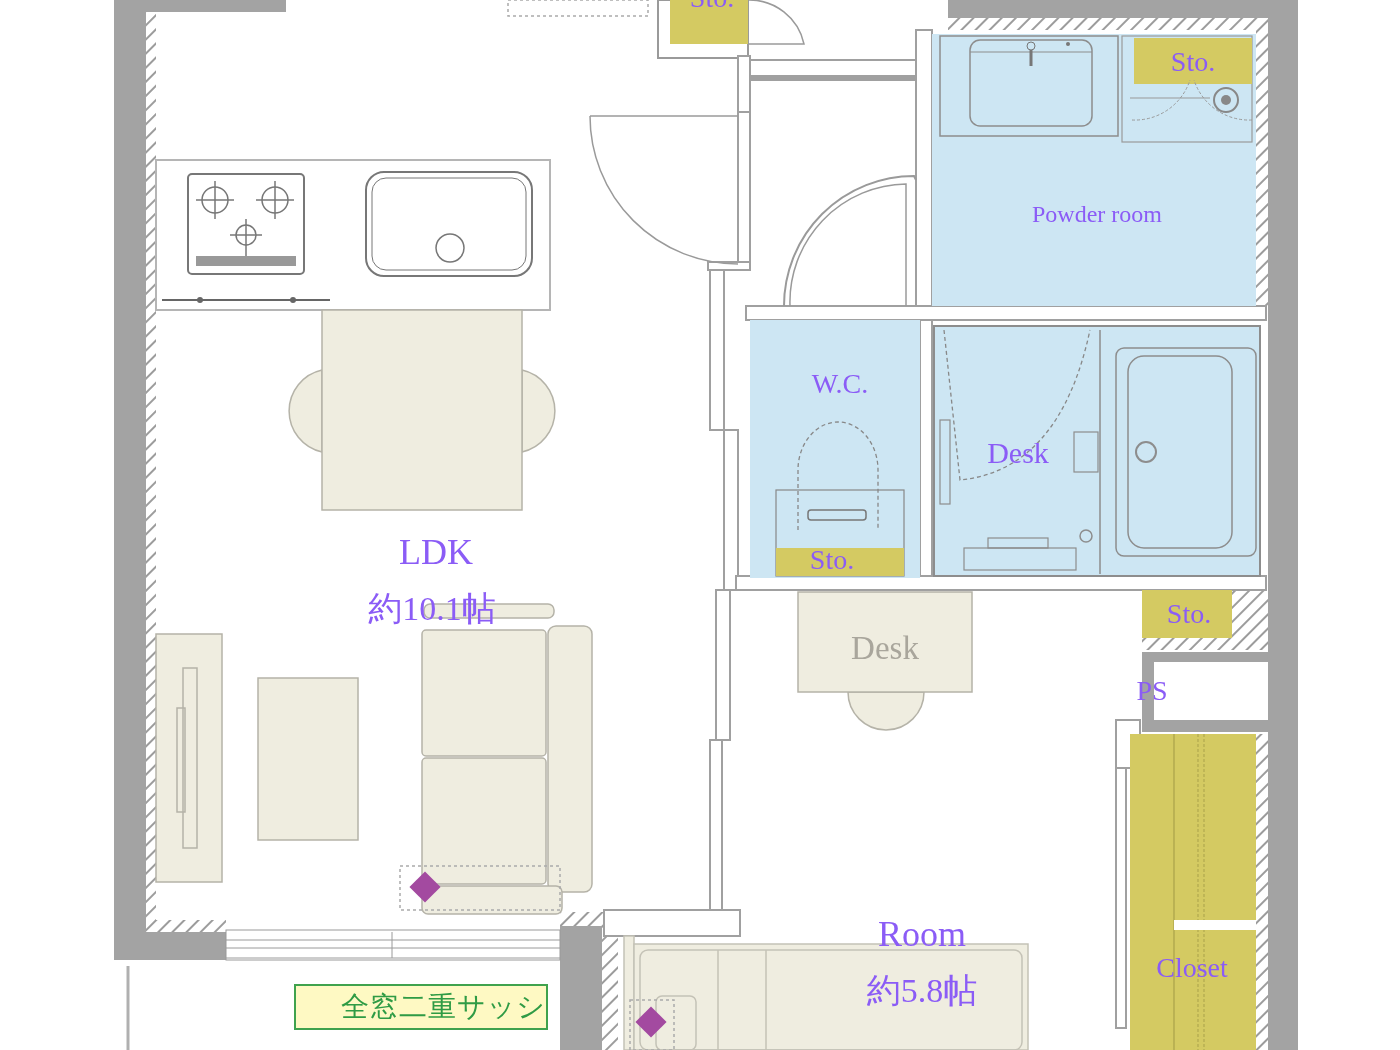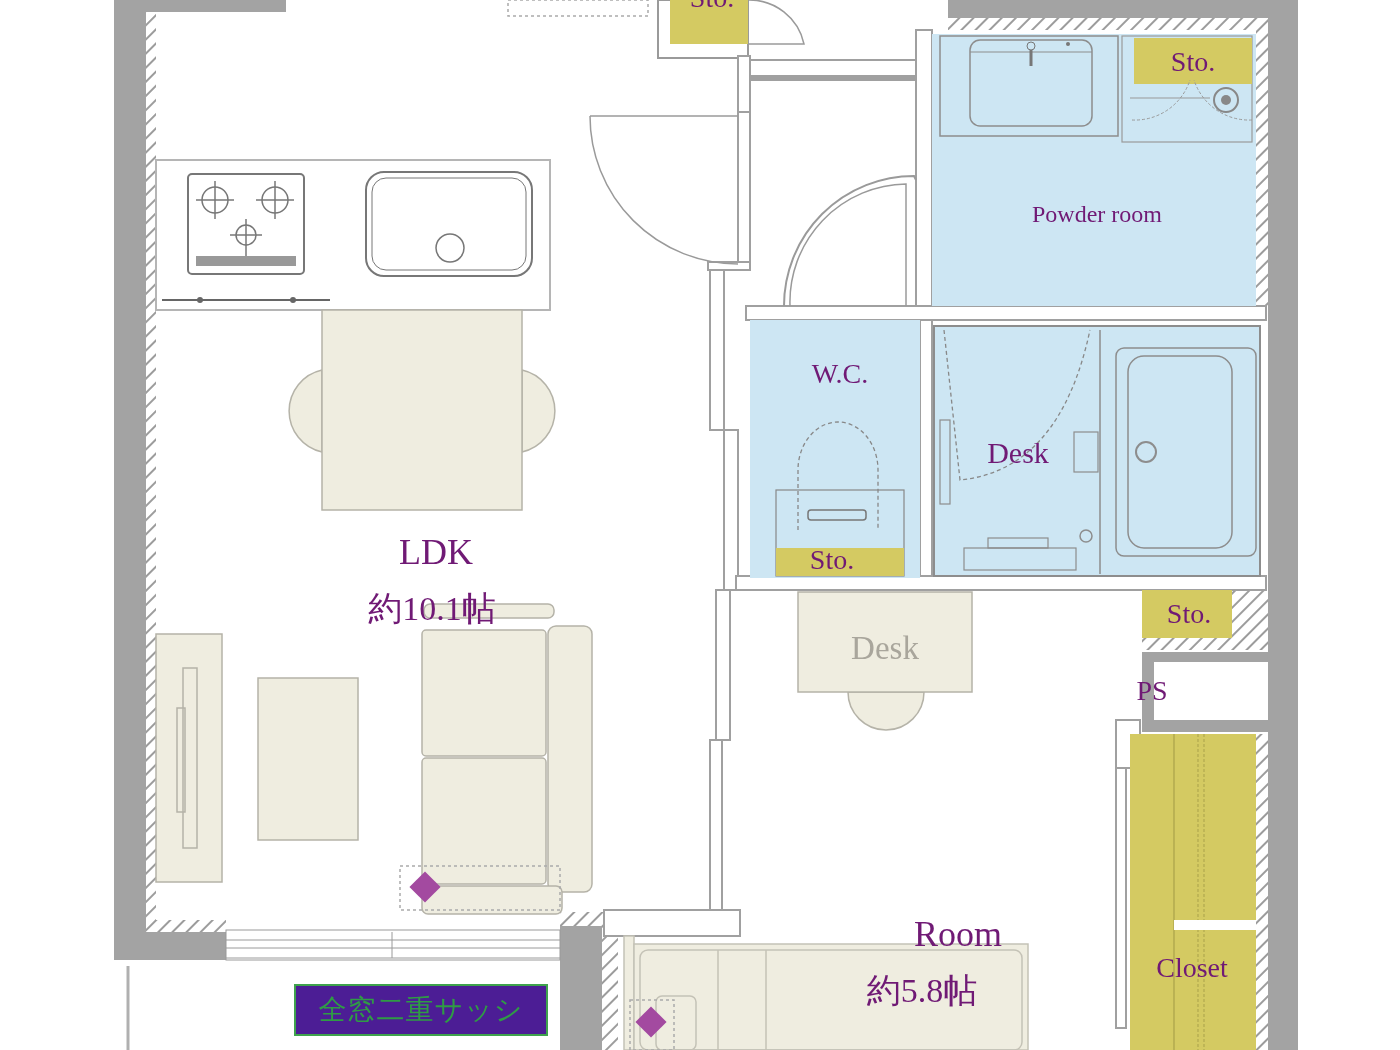--- a/index.html
+++ b/index.html
@@ -1,24 +1,24 @@
 <!DOCTYPE html>
 <html><head>
 <meta charset="utf-8">
 <style>
   html, body { margin:0; padding:0; background:#ffffff; }
   body { width:1400px; height:1050px; overflow:hidden; position:relative; font-family:"Liberation Serif", "DejaVu Serif", serif; }
   #plan { position:absolute; left:0; top:0; width:1400px; height:1050px; }
-  .lbl { position:absolute; color:#701a75; white-space:nowrap; font-family:"Liberation Serif", "DejaVu Serif", serif; line-height:1; }
+  .lbl { position:absolute; color:#8b5cf6; white-space:nowrap; font-family:"Liberation Serif", "DejaVu Serif", serif; line-height:1; }
   .lbl.center { transform:translateX(-50%); text-align:center; }
   .room-name { font-size:36px; }
   .room-size { font-size:34px; }
   .small { font-size:28px; }
   .desk-lbl { font-size:33px; color:#a9a69c; }
-  .sash-box { position:absolute; left:294px; top:984px; width:254px; height:52px; border:2px solid #3fa24d; background:#4c1d95; box-sizing:border-box; display:flex; align-items:center; justify-content:center; }
+  .sash-box { position:absolute; left:294px; top:984px; width:254px; height:46px; border:2px solid #3fa24d; background:#fef9c3; box-sizing:border-box; display:flex; align-items:center; justify-content:flex-end; }
   .sash-box span { color:#2f9b45; font-size:28px; font-family:"DejaVu Serif", serif; letter-spacing:1px; }
 </style>
 </head>
 <body>
 
 <svg id="plan" viewBox="0 0 1400 1050" xmlns="http://www.w3.org/2000/svg">
   <defs>
     <pattern id="hatch" patternUnits="userSpaceOnUse" width="10" height="10" patternTransform="rotate(45)">
       <rect width="10" height="10" fill="#ffffff"></rect>
       <line x1="0" y1="0" x2="0" y2="10" stroke="#9c9c9c" stroke-width="4"></line>
@@ -193,27 +193,27 @@
     <line x1="766" y1="950" x2="766" y2="1050"></line>
     <rect x="656" y="996" width="40" height="54" rx="6" fill="none"></rect>
     <rect x="630" y="1000" width="44" height="50" fill="none" stroke="#aaaaaa" stroke-dasharray="3 3"></rect>
   </g>
   <rect x="640" y="1011" width="22" height="22" fill="#a34aa0" transform="rotate(45 651 1022)"></rect>
 </svg>
 
 <div class="lbl center room-name" style="left:436px; top:534px;text-align:right;">LDK</div>
 <div class="lbl center room-size" style="left:432px; top:592px;">約10.1帖</div>
 
-<div class="lbl center room-name" style="left:922px; top:916px;margin-left:36px;">Room</div>
+<div class="lbl center room-name" style="left:922px; top:916px;">Room</div>
 <div class="lbl center room-size" style="left:922px; top:974px;">約5.8帖</div>
 
 <div class="lbl center small" style="left:1097px; top:202px; font-size:24px;">Powder room</div>
 <div class="lbl center small" style="left:1193px; top:48px;">Sto.</div>
 
-<div class="lbl center small" style="left:840px; top:360px;">W.C.</div>
+<div class="lbl center small" style="left:840px; top:370px;">W.C.</div>
 <div class="lbl center small" style="left:832px; top:546px;">Sto.</div>
 
 <div class="lbl center small" style="left:1018px; top:438px; font-size:30px;">Desk</div>
 
 <div class="lbl center small" style="left:1189px; top:600px;">Sto.</div>
 <div class="lbl center small" style="left:1152px; top:677px;">PS</div>
 <div class="lbl center small" style="left:1192px; top:934px;margin-top:20px;">Closet</div>
 
 <div class="lbl center small" style="left:712px; top:-16px;">Sto.</div>
 

